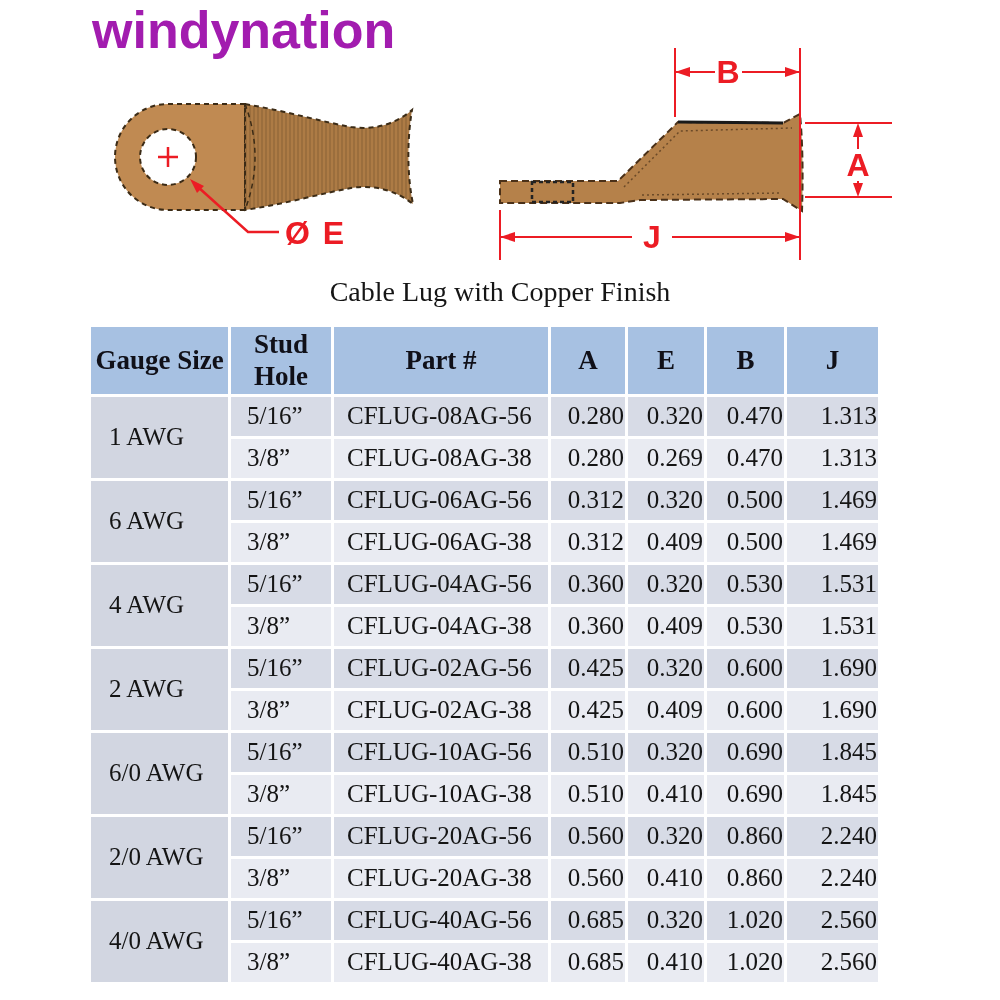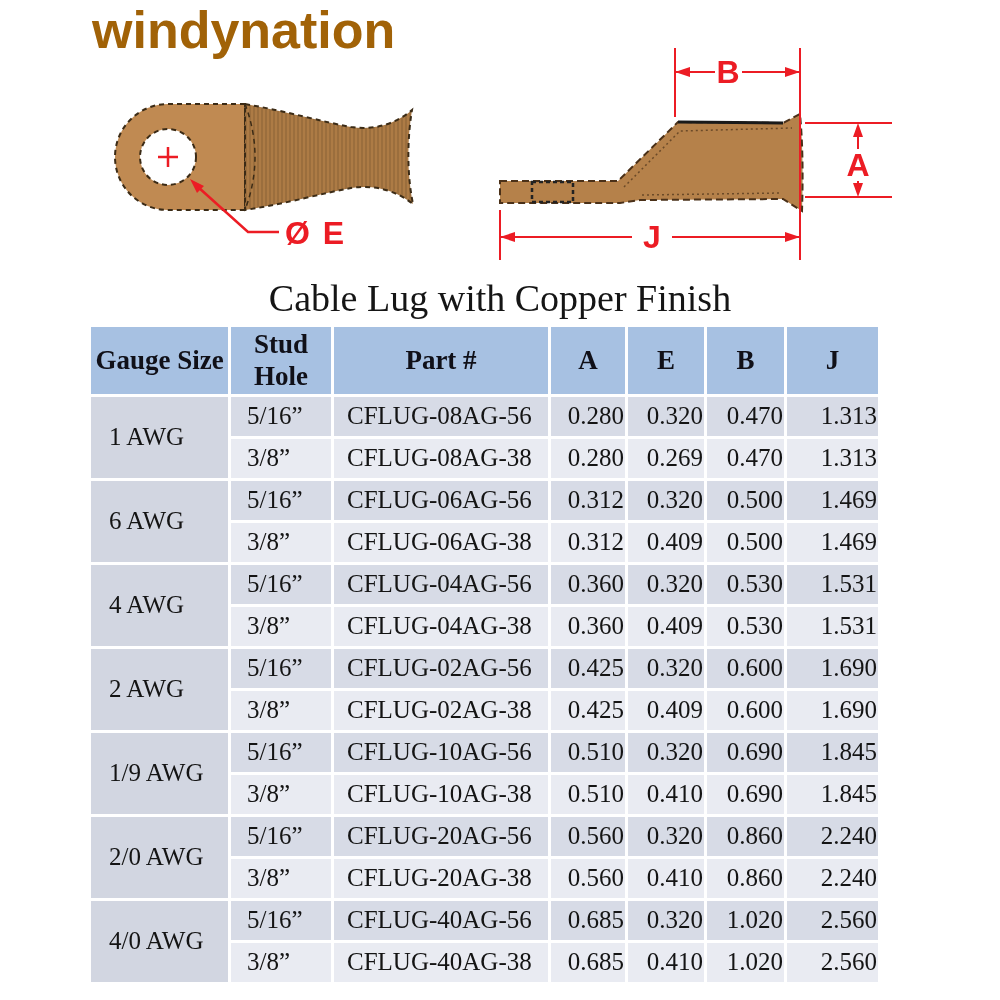--- a/index.html
+++ b/index.html
@@ -1,21 +1,21 @@
 <!DOCTYPE html>
 <html><head>
 <meta charset="utf-8">
 <style>
   html,body{margin:0;padding:0;background:#ffffff;}
   .page{position:relative;width:1000px;height:1000px;background:#ffffff;overflow:hidden;
         font-family:"Liberation Serif", serif;color:#111;}
   .logo{position:absolute;left:92px;top:0px;font-family:"Liberation Sans", sans-serif;
-        font-weight:800;font-size:52px;letter-spacing:0px;color:#a16207;}
+        font-weight:800;font-size:52px;letter-spacing:0px;color:#a21caf;}
   .title{position:absolute;left:0;top:276px;width:1000px;text-align:center;
-         font-size:38px;color:#151515;}
+         font-size:28px;color:#151515;}
   .diagram{position:absolute;}
   #topview{left:85px;top:80px;}
   #sideview{left:480px;top:35px;}
 
   table.spec{position:absolute;left:88px;top:324px;width:793px;
              border-collapse:separate;border-spacing:3px;table-layout:fixed;
              background:#ffffff;}
   table.spec th, table.spec td{box-sizing:border-box;overflow:hidden;}
   thead tr{height:55px;}
   tbody tr{height:39px;}
@@ -180,21 +180,21 @@
         </tr>
         <tr class="sub-second">
           <td class="cell stud">3/8”</td>
           <td class="cell part">CFLUG-02AG-38</td>
           <td class="cell num">0.425</td>
           <td class="cell num">0.409</td>
           <td class="cell num">0.600</td>
           <td class="cell num">1.690</td>
         </tr>
         <tr class="sub-first">
-          <td rowspan="2" class="gauge-cell">1/9 AWG</td>
+          <td rowspan="2" class="gauge-cell">6/0 AWG</td>
           <td class="cell stud">5/16”</td>
           <td class="cell part">CFLUG-10AG-56</td>
           <td class="cell num">0.510</td>
           <td class="cell num">0.320</td>
           <td class="cell num">0.690</td>
           <td class="cell num">1.845</td>
         </tr>
         <tr class="sub-second">
           <td class="cell stud">3/8”</td>
           <td class="cell part">CFLUG-10AG-38</td>

